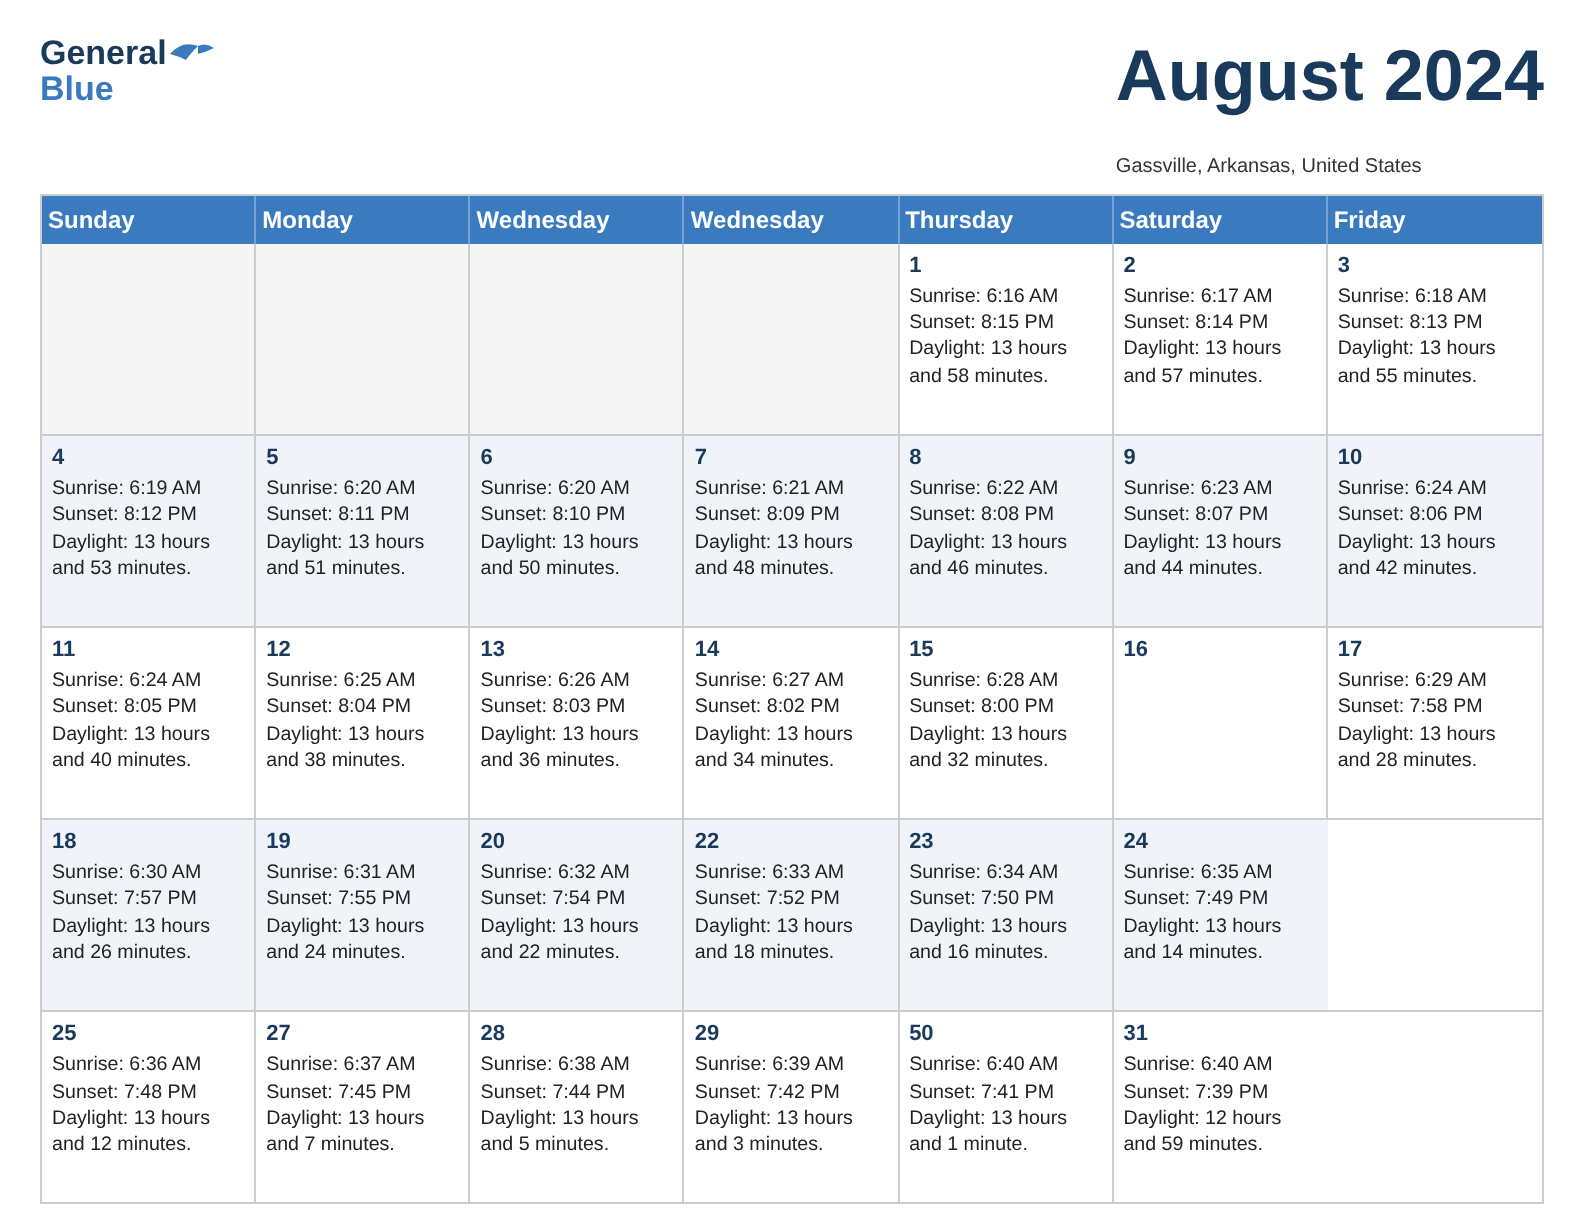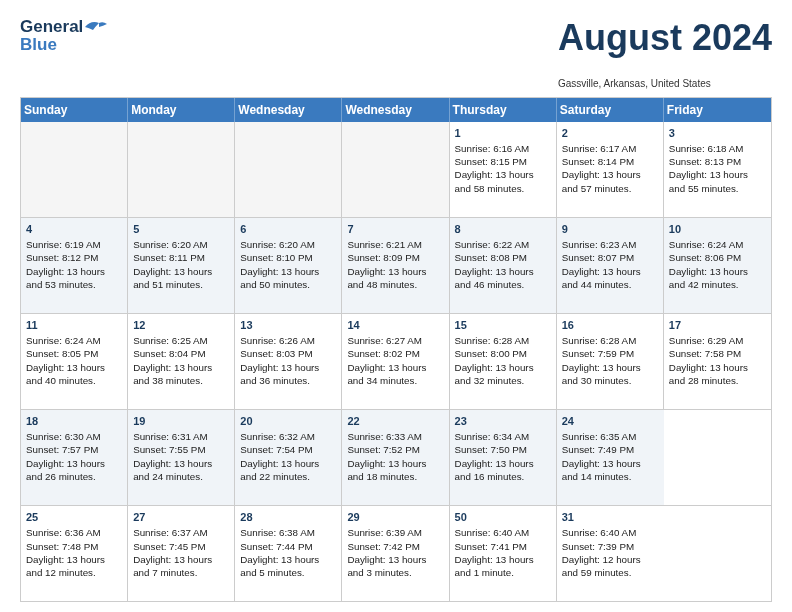--- a/index.html
+++ b/index.html
@@ -242,24 +242,20 @@
           </div>
           <div class="cal-cell">
             <span class="day-num">15</span>
             <div class="cell-text">Sunrise: 6:28 AM
 Sunset: 8:00 PM
 Daylight: 13 hours
 and 32 minutes.</div>
           </div>
           <div class="cal-cell">
             <span class="day-num">16</span>
-            <div class="cell-text">Sunrise: 6:28 AM
-Sunset: 7:59 PM
-Daylight: 13 hours
-and 30 minutes.</div>
           </div>
           <div class="cal-cell">
             <span class="day-num">17</span>
             <div class="cell-text">Sunrise: 6:29 AM
 Sunset: 7:58 PM
 Daylight: 13 hours
 and 28 minutes.</div>
           </div>
         </div>
         <div class="cal-row">

